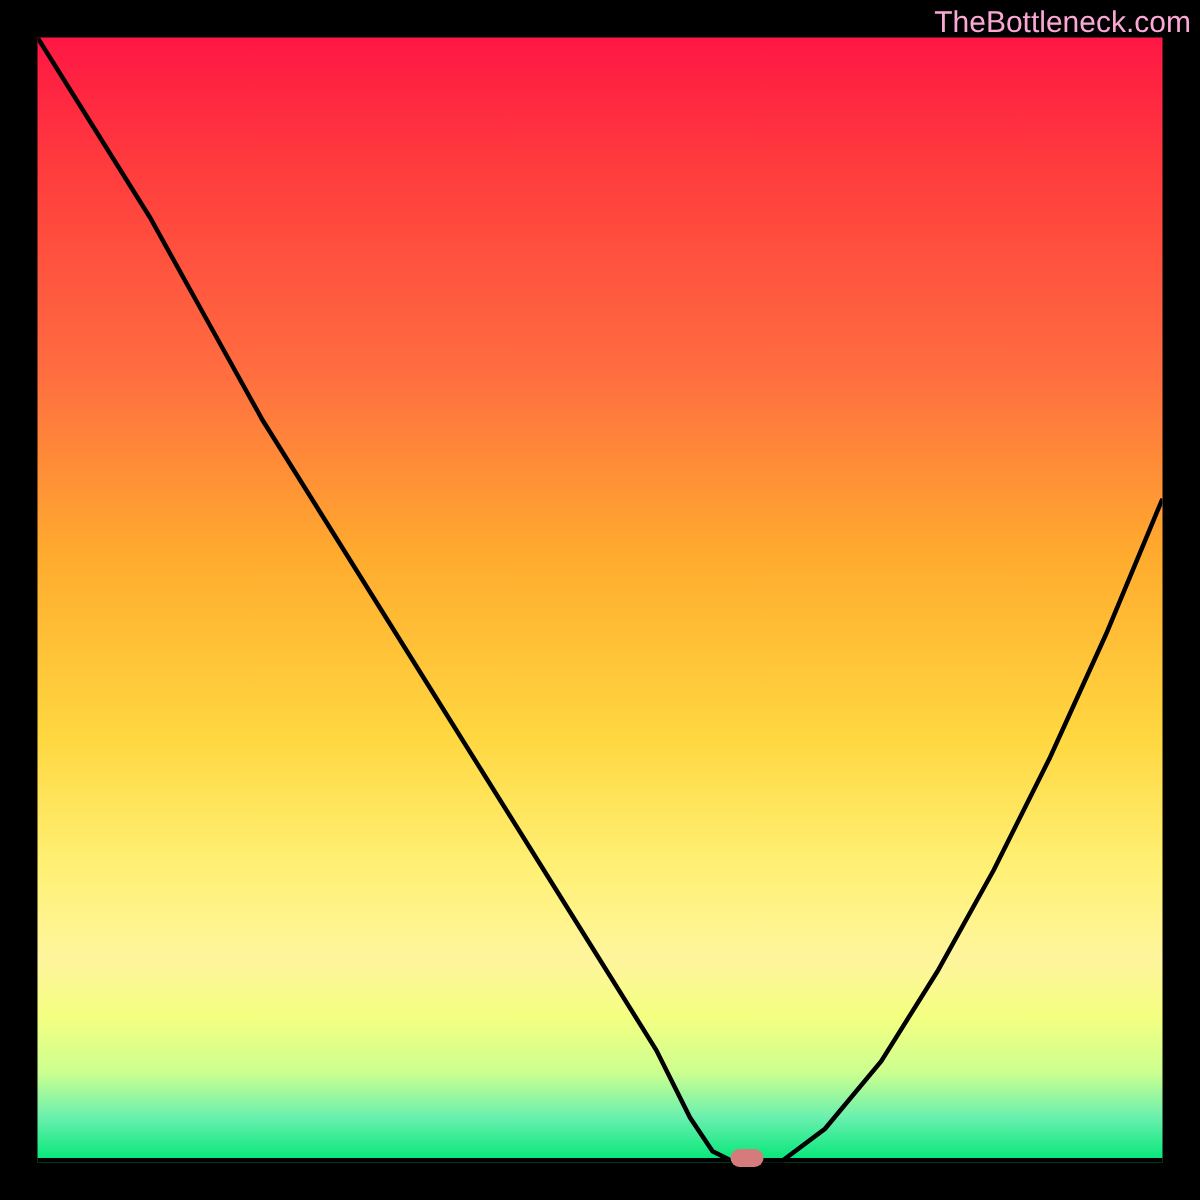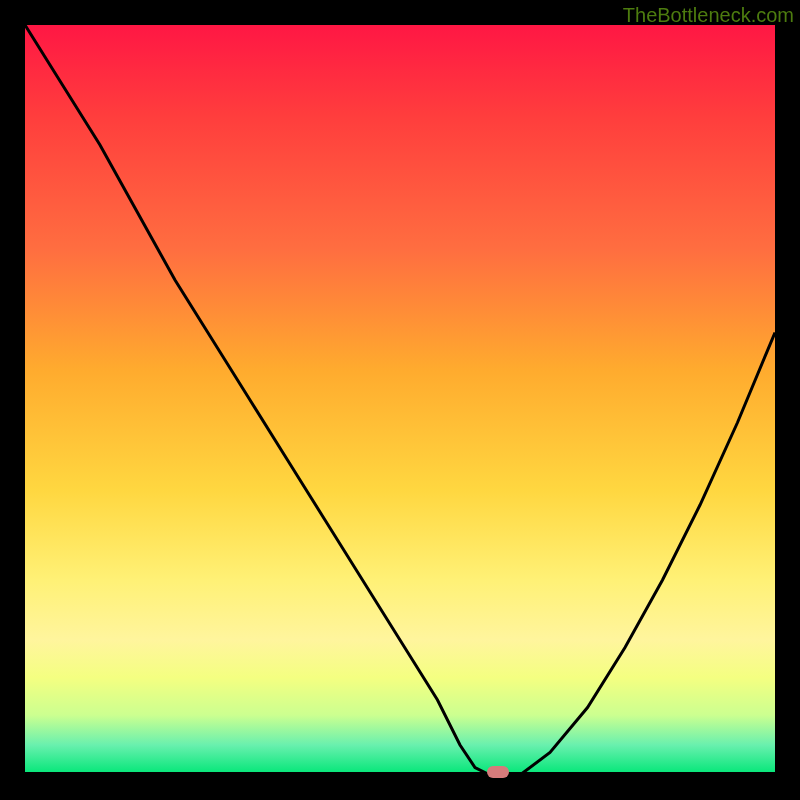--- a/index.html
+++ b/index.html
@@ -1,17 +1,17 @@
 <!DOCTYPE html>
 <html><head>
 <meta charset="utf-8">
 <style>
   * { margin: 0; padding: 0; box-sizing: border-box; }
   body { background: #000; width: 800px; height: 800px; position: relative; font-family: Arial, sans-serif; }
-  .watermark { position: absolute; top: 4px; right: 6px; color: #4d7c0f; font-size: 20px; font-weight: 500; z-index: 10; }
+  .watermark { position: absolute; top: 4px; right: 6px; color: #f9a8d4; font-size: 20px; font-weight: 500; z-index: 10; }
   .chart-area { position: absolute; top: 25px; left: 25px; width: 750px; height: 750px; background: linear-gradient(to bottom, #ff1744 0%, #ff3d3d 12%, #ff6e40 30%, #ffab2e 46%, #ffd740 62%, #fff176 74%, #fff59d 82%, #f4ff81 87%, #ccff90 92%, #69f0ae 96%, #00e676 100%); }
   .curve { position: absolute; top: 0; left: 0; width: 750px; height: 750px; }
   .baseline { position: absolute; bottom: 0; left: 0; width: 750px; height: 3px; background: #000; }
   .marker { position: absolute; width: 22px; height: 12px; background: #d67b7b; border-radius: 6px; transform: translate(-50%, 0); }
 </style>
 </head>
 <body>
 
 <div class="watermark">TheBottleneck.com</div>
 

